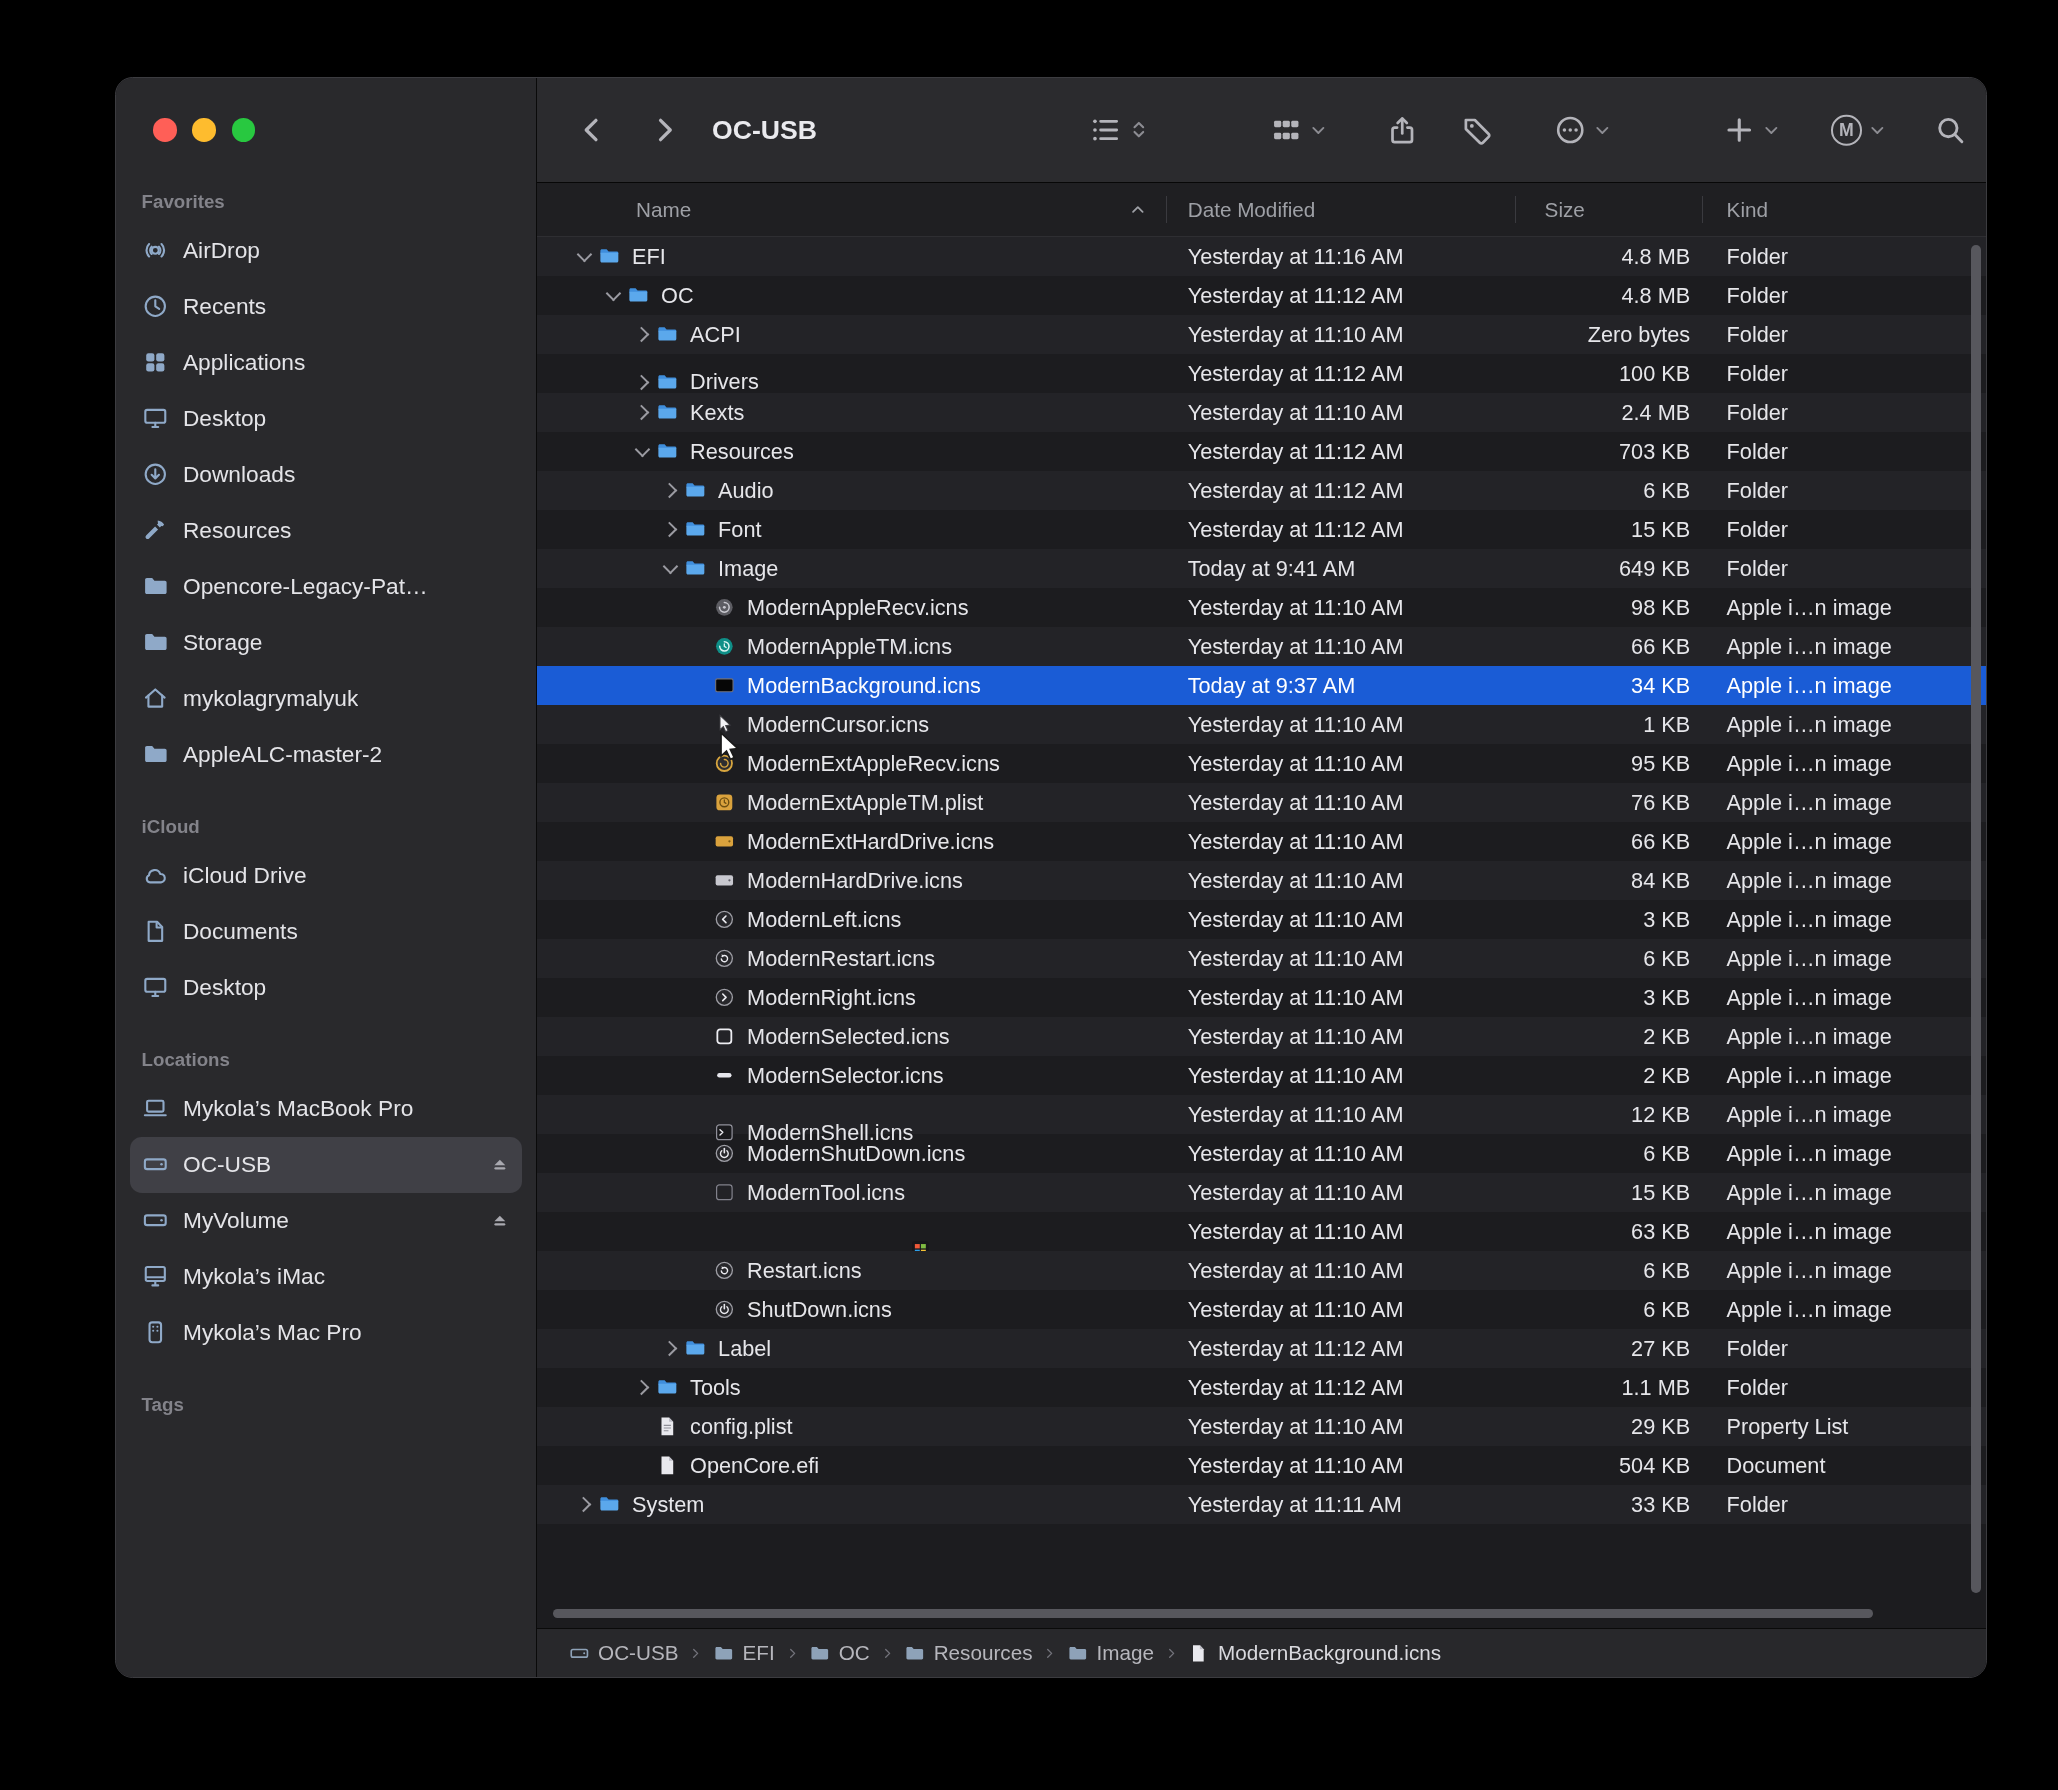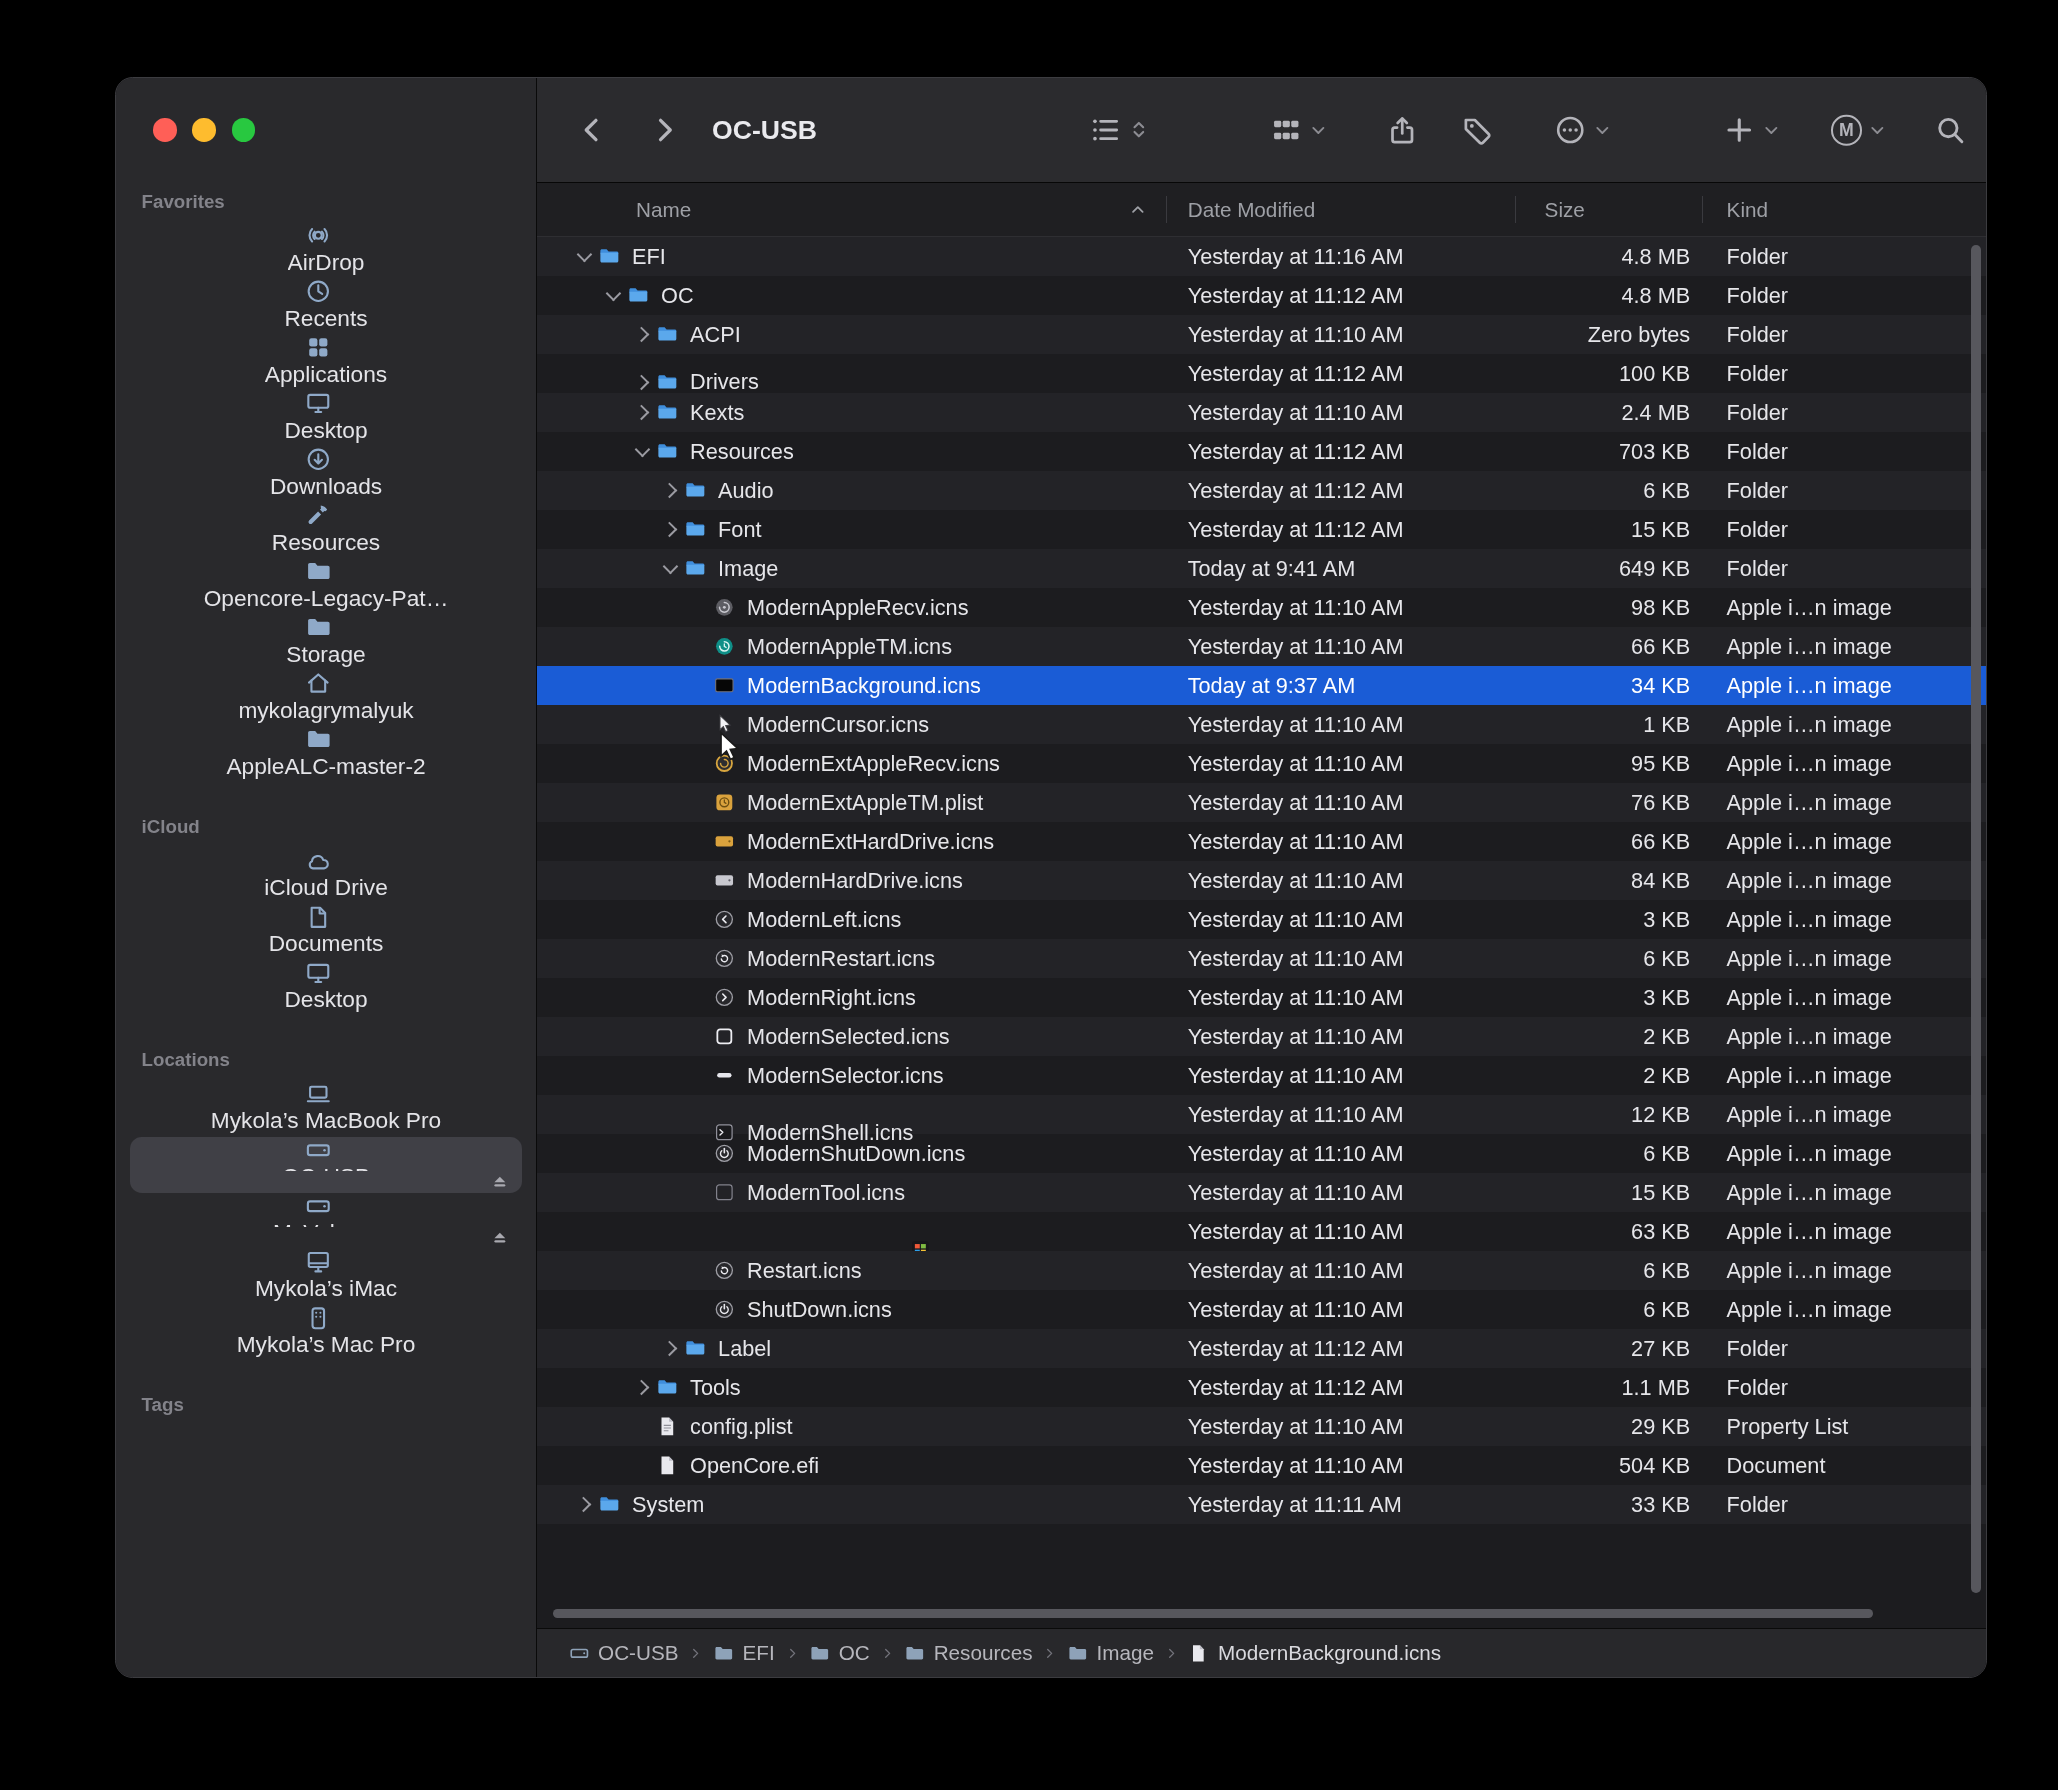--- a/index.html
+++ b/index.html
@@ -13,21 +13,21 @@
   
   .sidebar{flex:0 0 421px;width:421px;background:#29292c;border-right:1px solid #0a0a0a;
            position:relative;box-sizing:border-box;padding:109px 13.8px 0 13.8px;overflow:hidden;}
   .traffic{position:absolute;top:40px;left:37px;display:flex;gap:15.8px;}
   .tl{width:23.6px;height:23.6px;border-radius:50%;}
   .tl.close{background:#ff5f57}.tl.minimize{background:#febc2e}.tl.zoom{background:#28c840}
   .sb-section:not(:first-child){margin-top:29.6px;}
   .sb-section-label{height:29.6px;line-height:29.6px;padding-left:11.8px;color:#83838a;
                     font-size:18.7px;font-weight:700;margin-bottom:5.9px;}
   .sb-item{height:56px;display:flex;align-items:center;padding:0 11.8px;border-radius:11.8px;
-           color:#e4e4e8;font-size:22.7px;white-space:nowrap;flex-direction:column;}
+           color:#e4e4e8;font-size:22.7px;white-space:nowrap;}
   .sb-item.selected{background:#404046;}
   .sb-item .label{overflow:hidden;text-overflow:ellipsis;}
   .sb-ic{width:26.6px;height:26.6px;flex:0 0 26.6px;margin-right:14.8px;color:#8fa9c8;}
   .eject{width:21.7px;height:21.7px;flex:0 0 21.7px;margin-left:auto;color:#a9a9b0;}
   
   .main{flex:1;display:flex;flex-direction:column;min-width:0;background:#1c1c1f;}
   .toolbar{height:104px;flex:0 0 104px;background:#2b2b2e;border-bottom:1px solid #070707;position:relative;}
   .tb-group{display:contents;}
   .tb-btn{position:absolute;top:50%;transform:translateY(-50%);display:flex;align-items:center;
           gap:6.9px;color:#b4b4ba;cursor:default;}

